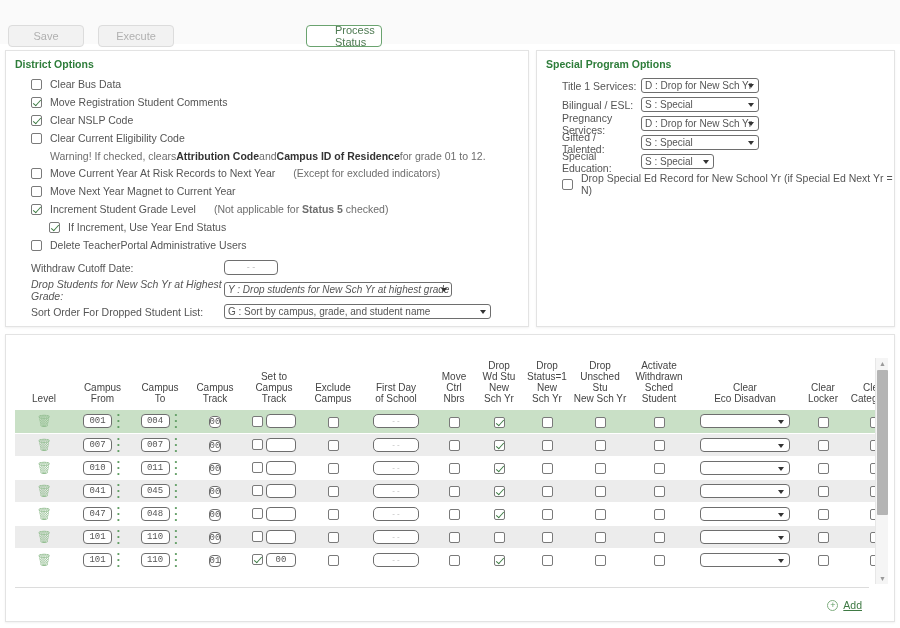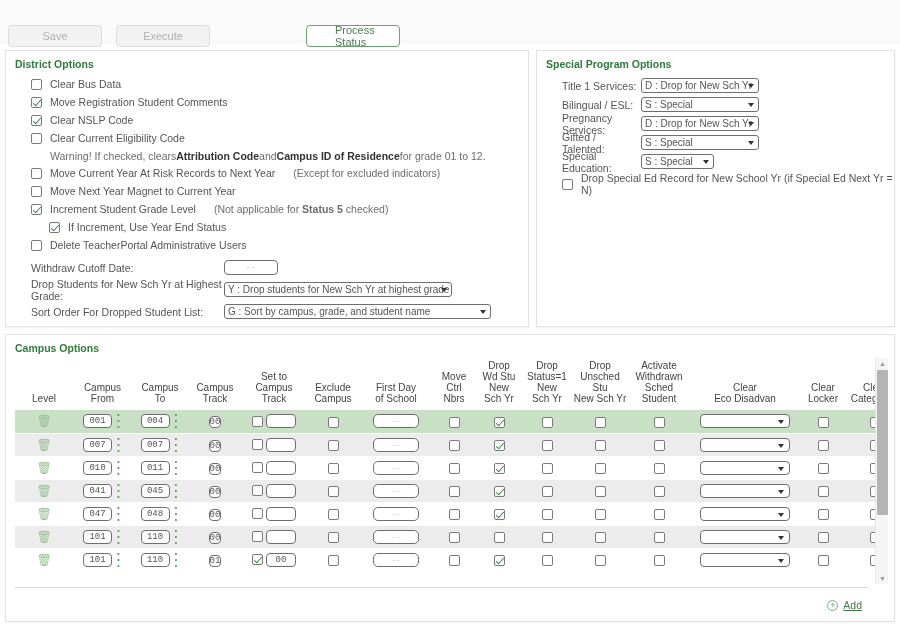--- a/index.html
+++ b/index.html
@@ -18,21 +18,21 @@
   #toolbar {
     height:44px;
     background:#fafafa;
     display:flex;
     align-items:center;
     padding-left:8px;
     gap:14px;
     position:relative;
   }
   .tbtn {
-    width:94px; height:22px;
+    width:76px; height:22px;
     border-radius:4px;
     font-size:11px;
     display:flex; align-items:center; justify-content:center;
     background:#f2f2f2;
     cursor:default;
     margin-top:28px;
   }
   .tbtn.disabled { border:1px solid #dcdcdc; color:#b0b0b0; }
   .tbtn.green { border:1px solid #6aa36f; color:#4e7a52; background:#ffffff; cursor:pointer; }
   #process-status-btn { position:absolute; left:306px;padding-left:28px; }
@@ -309,21 +309,21 @@
     </div>
     <div class="opt-row">
       <span class="cb"></span>
       <span>Delete TeacherPortal Administrative Users</span>
     </div>
 
     <div class="fld-row" style="margin-top:4px;">
       <span class="lbl">Withdraw Cutoff Date:</span>
       <span class="datefld">-  -</span>
     </div>
-    <div class="fld-row" style="margin-top:3px;">
+    <div class="fld-row" style="margin-top:3px;font-style:italic;">
       <span class="lbl">Drop Students for New Sch Yr at Highest Grade:</span>
       <span class="sel" style="width:228px;">Y : Drop students for New Sch Yr at highest grade</span>
     </div>
     <div class="fld-row" style="margin-top:3px;">
       <span class="lbl">Sort Order For Dropped Student List:</span>
       <span class="sel" style="width:267px;">G : Sort by campus, grade, and student name</span>
     </div>
 
   </div>
 </div>
@@ -354,21 +354,20 @@
     </div>
 
     <div class="opt-row" style="margin-top:4px;padding-left:25px;">
       <span class="cb"></span>
       <span>Drop Special Ed Record for New School Yr (if Special Ed Next Yr = N)</span>
     </div>
   </div>
 </div>
 
 <div class="panel" id="campus-panel">
-  <div class="panel-title">Campus Options</div>
 
   <div id="table-wrap">
     <div id="tscroll">
       <table class="grid">
         <colgroup>
           <col style="width:58px">
             <col style="width:59px">
             <col style="width:56px">
             <col style="width:54px">
           <col style="width:64px">

